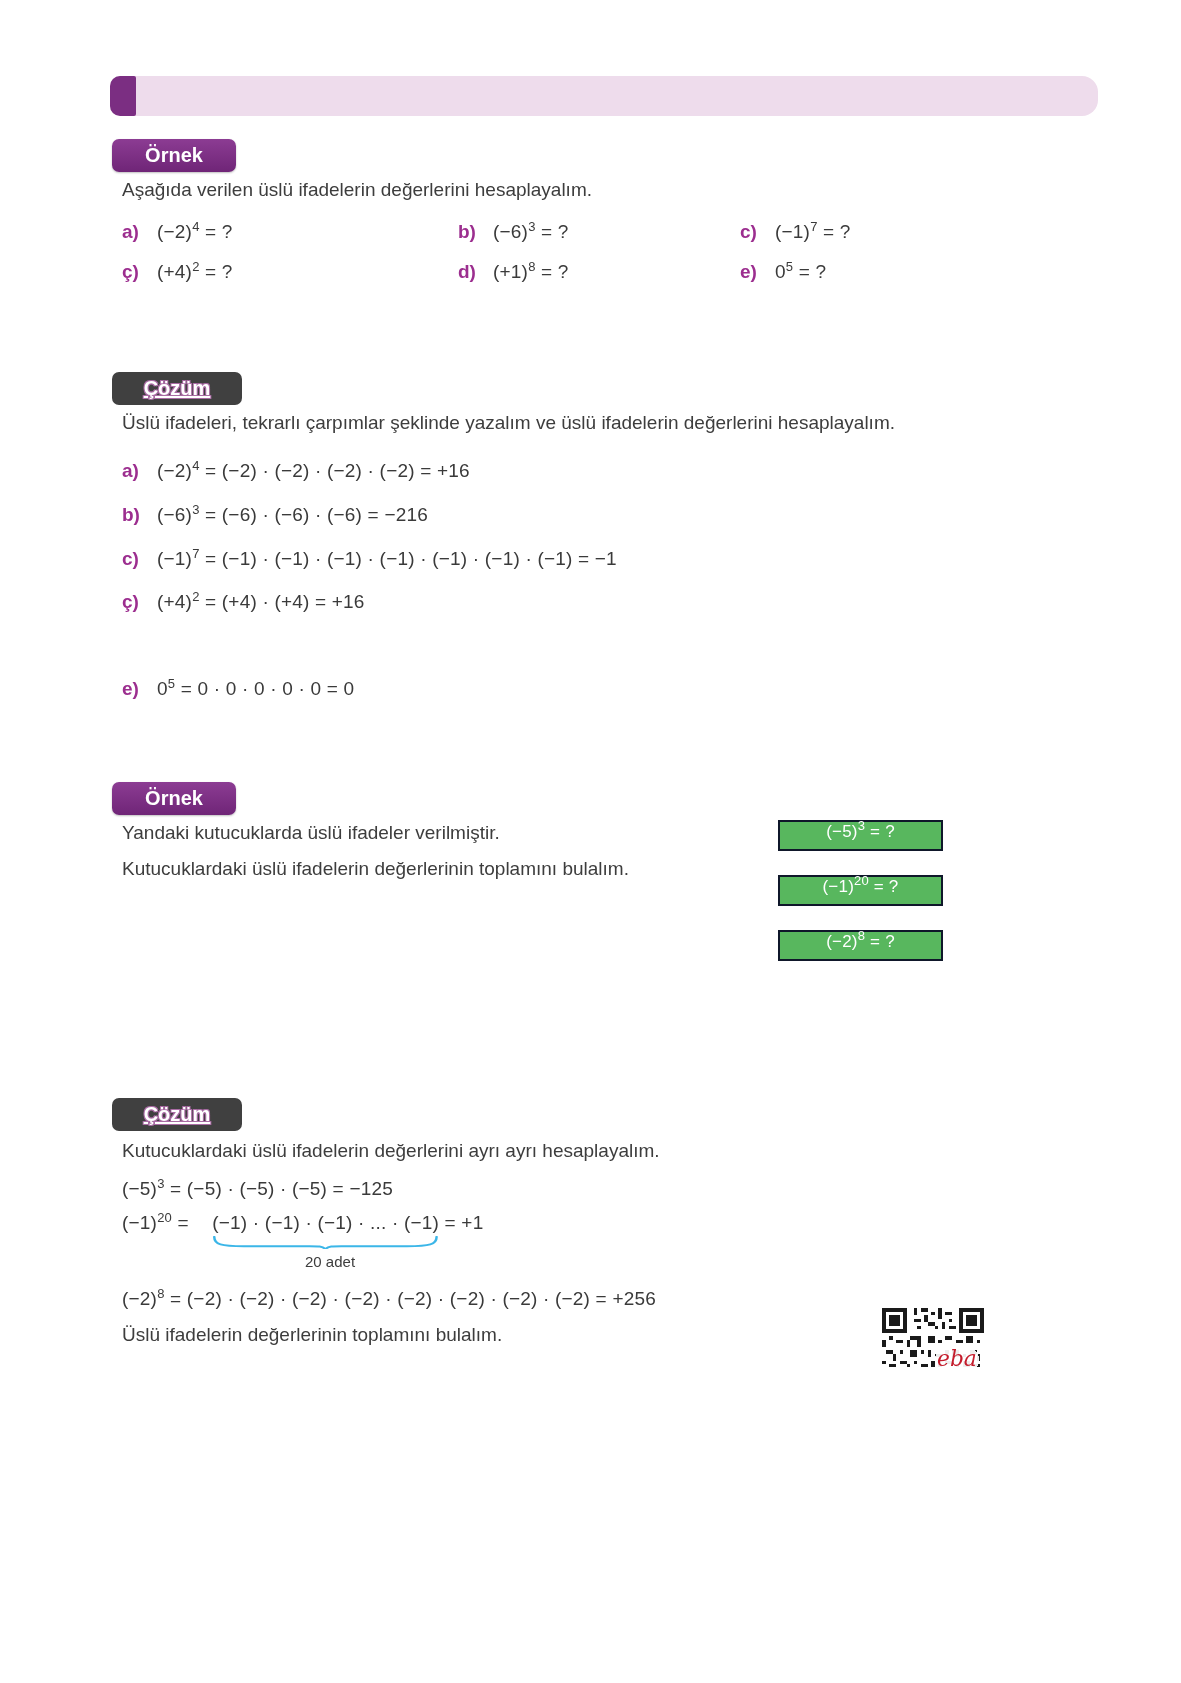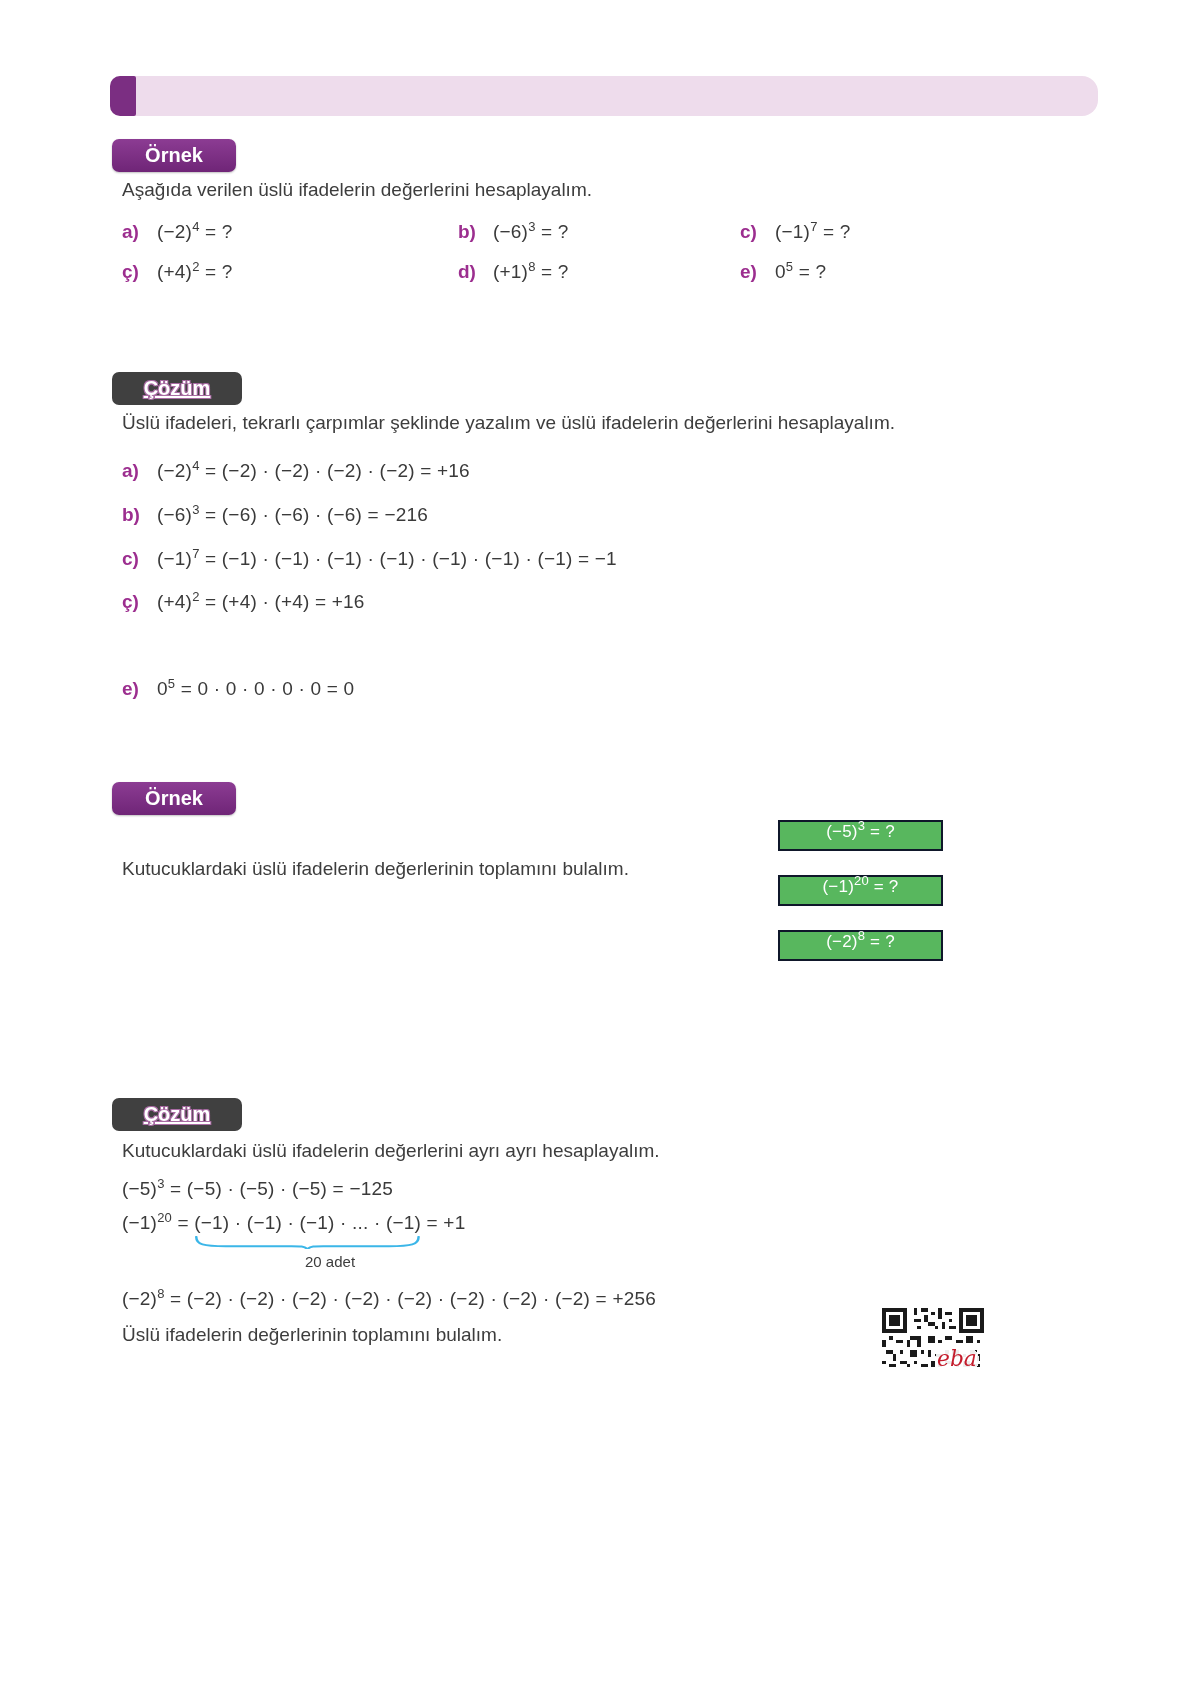--- a/index.html
+++ b/index.html
@@ -24,21 +24,21 @@
   .text { font-size:19px; color:#3d3d3d; }
   .math { font-size:19px; color:#3a3a3a; letter-spacing:.2px; white-space:nowrap; }
   .math sup { font-size:13px; line-height:0; }
   .lbl { color:#9c2e8f; font-weight:bold; font-size:19px; }
   .item .lbl { display:inline-block; width:35px; }
 
   .greenbox { width:165px; height:31px; background:#58b75e; border:2px solid #0f172a;
               display:flex; justify-content:center; }
   .greenbox .math { font-size:17px; color:#ffffff; }
 
-  .braced { position:relative; display:inline-block; }
+  .braced { position:relative; display:inline-block;margin-left:18px; }
   .brace { position:absolute; left:0; top:24px; width:100%; height:13px; }
   .brace-label { font-size:15px; color:#3d3d3d; }
 
   .page-badge { width:88px; height:30px; background:linear-gradient(#f0c6e6,#d893cb);
                 border-radius:6px; display:flex; align-items:center; justify-content:center;
                 font-weight:bold; font-size:20px; color:#4c2250; }
   .bottom-strip { left:0; top:1542px; width:1181px; height:141px; background:#f3e6f2; }
 
   .e-link { font-size:17px; color:#e54393; text-align:center; width:106px; }
 </style>
@@ -72,20 +72,21 @@
   <div class="abs item" style="left:122px; top:460px;"><span class="lbl">a)</span><span class="math">(−2)<sup>4</sup> = (−2) · (−2) · (−2) · (−2) = +16</span></div>
   <div class="abs item" style="left:122px; top:504px;"><span class="lbl">b)</span><span class="math">(−6)<sup>3</sup> = (−6) · (−6) · (−6) = −216</span></div>
   <div class="abs item" style="left:122px; top:548px;"><span class="lbl">c)</span><span class="math">(−1)<sup>7</sup> = (−1) · (−1) · (−1) · (−1) · (−1) · (−1) · (−1) = −1</span></div>
   <div class="abs item" style="left:122px; top:591px;"><span class="lbl">ç)</span><span class="math">(+4)<sup>2</sup> = (+4) · (+4) = +16</span></div>
   <div class="abs item" style="left:122px; top:678px;"><span class="lbl">e)</span><span class="math">0<sup>5</sup> = 0 · 0 · 0 · 0 · 0 = 0</span></div>
 
   <div class="abs badge badge-ornek" style="left:112px; top:782px;">
     <span>Örnek</span>
   </div>
 
+  <div class="abs text" style="left:122px; top:822px;">Yandaki kutucuklarda üslü ifadeler verilmiştir.</div>
   <div class="abs text" style="left:122px; top:858px;">Kutucuklardaki üslü ifadelerin değerlerinin toplamını bulalım.</div>
 
   <div class="abs greenbox" style="left:778px; top:820px;">
     <span class="math">(−5)<sup>3</sup> = ?</span>
   </div>
   <div class="abs greenbox" style="left:778px; top:875px;">
     <span class="math">(−1)<sup>20</sup> = ?</span>
   </div>
   <div class="abs greenbox" style="left:778px; top:930px;">
     <span class="math">(−2)<sup>8</sup> = ?</span>

